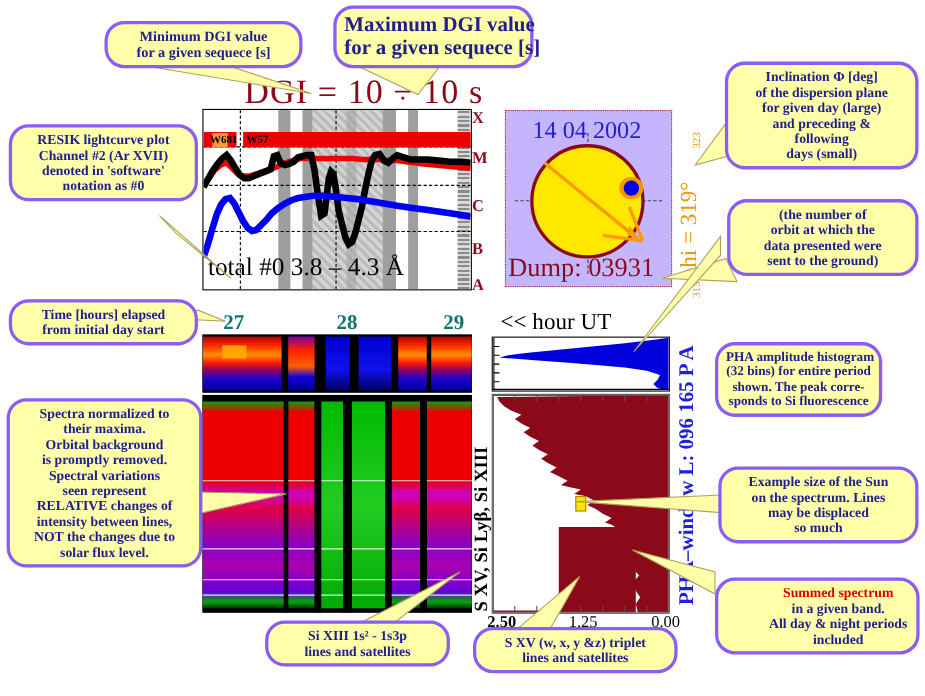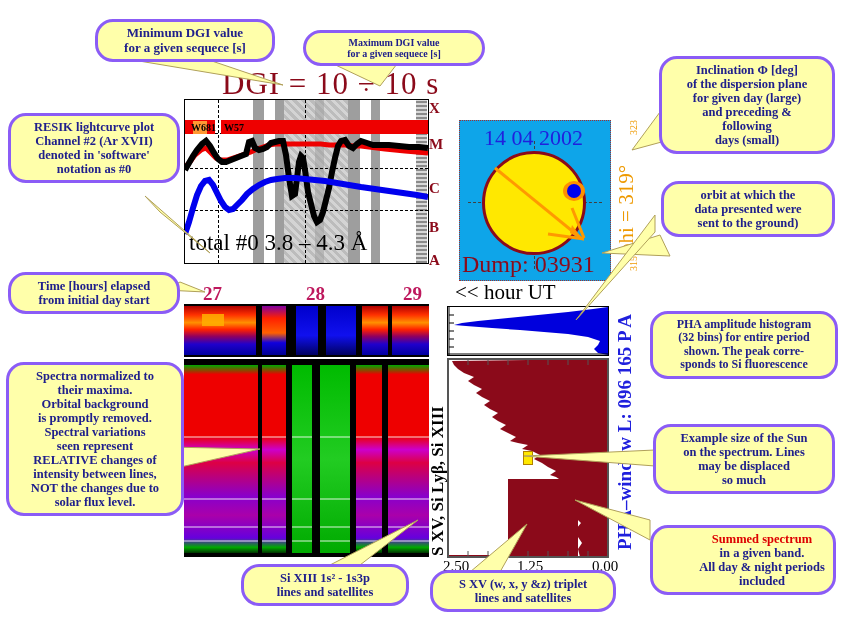--- a/index.html
+++ b/index.html
@@ -35,28 +35,28 @@
   .redbar{position:absolute;background:#ee0000;}
   .orangebox{position:absolute;background:#ff9933;}
   .flarelbl{position:absolute;color:#000;font-weight:bold;font-size:10px;
             font-family:"Liberation Serif",serif;white-space:nowrap;z-index:6;}
   .lc-caption{position:absolute;color:#000;font-size:23px;
               font-family:"Liberation Serif",serif;white-space:nowrap;z-index:7;}
 
   .goes-letters{position:absolute;color:#8b0a1a;font-weight:bold;font-size:15px;
                 font-family:"Liberation Serif",serif;}
 
-  .axnum{position:absolute;color:#be185d;font-weight:bold;font-size:19px;
+  .axnum{position:absolute;color:#0f766e;font-weight:bold;font-size:19px;
          font-family:"Liberation Serif",serif;}
   .hourut{position:absolute;color:#000;font-size:21px;
           font-family:"Liberation Serif",serif;white-space:nowrap;}
 
   
-  #sunpanel{position:absolute;left:459px;top:120px;width:150px;height:159px;
-            background:#0ea5e9;border:1px dotted #a03030;}
+  #sunpanel{position:absolute;left:459px;top:100px;width:150px;height:159px;
+            background:#c4b5fd;border:1px dotted #a03030;}
   #sundisk{position:absolute;left:22px;top:30px;width:104px;height:104px;
            border-radius:50%;background:#ffe800;border:3px solid #8b0a1a;
            box-sizing:border-box;}
   .cross-h{position:absolute;left:8px;top:81px;width:134px;height:0;
            border-top:1px dashed #404040;}
   .cross-v{position:absolute;left:74px;top:20px;width:0;height:128px;
            border-left:1px dashed #404040;}
   #spot{position:absolute;left:103px;top:60px;width:22px;height:20px;
         border-radius:50%;background:#ff9000;}
   #spot i{position:absolute;left:4px;top:3px;width:14px;height:14px;
@@ -285,21 +285,21 @@
         <line x1="60" y1="1" x2="60" y2="6"></line>
           <line x1="80" y1="1" x2="80" y2="6"></line>
         <line x1="100" y1="1" x2="100" y2="6"></line>
           <line x1="120" y1="1" x2="120" y2="6"></line>
         <line x1="140" y1="1" x2="140" y2="6"></line>
       </g>
     </svg>
     <div id="sunsize"></div>
   </div>
 
-  <div class="specnum" style="left:443px;top:558px;">2.50</div>
+  <div class="specnum" style="left:443px;top:558px;font-weight:bold;">2.50</div>
   <div class="specnum" style="left:517px;top:558px;">1.25</div>
   <div class="specnum" style="left:529px;top:558px;margin-top:40px;">0.62</div>
   <div class="specnum" style="left:592px;top:558px;">0.00</div>
 
   <div class="vlabel-blue" style="left:614px;top:550px;">PHA–window L: 096 165 P A</div>
 
   <svg class="tail" style="left:0;top:0;width:841px;height:633px;pointer-events:none;">
      <g fill="#ffffaa" stroke="#b0a05a" stroke-width="1">
 
         <polygon points="115,57 200,57 283,85"></polygon>
@@ -326,21 +326,21 @@
 
         <polygon points="470,572 500,572 527,524"></polygon>
      </g>
   </svg>
 
   <div class="callout" style="left:95px;top:19px;width:180px;font-size:13px;">
      <span class="ln">Minimum DGI value</span>
      <span class="ln">for a given sequece [s]</span>
   </div>
 
-  <div class="callout" style="left:303px;top:30px;width:182px;font-size:10px;">
+  <div class="callout" style="left:303px;top:5px;width:182px;font-size:19px;">
      <span class="ln">Maximum DGI value</span>
      <span class="ln">for a given sequece [s]</span>
   </div>
 
   <div class="callout" style="left:8px;top:113px;width:172px;font-size:12.5px;">
      <span class="ln">RESIK  lightcurve plot</span>
      <span class="ln">Channel #2 (Ar XVII)</span>
      <span class="ln">denoted in 'software'</span>
      <span class="ln">notation as #0</span>
   </div>
@@ -353,26 +353,27 @@
   <div class="callout" style="left:659px;top:56px;width:176px;font-size:12.5px;">
      <span class="ln">Inclination Φ [deg]</span>
      <span class="ln">of the dispersion plane</span>
      <span class="ln">for given day (large)</span>
      <span class="ln">and preceding &amp;</span>
      <span class="ln">following</span>
      <span class="ln">days (small)</span>
   </div>
 
   <div class="callout" style="left:661px;top:181px;width:174px;font-size:12.5px;">
+     <span class="ln">(the number of</span>
      <span class="ln">orbit at which the</span>
      <span class="ln">data presented were</span>
      <span class="ln">sent to the ground)</span>
   </div>
 
-  <div class="callout" style="left:650px;top:311px;width:188px;font-size:12px;">
+  <div class="callout" style="left:650px;top:311px;width:152px;font-size:12px;">
      <span class="ln">PHA amplitude histogram</span>
      <span class="ln">(32 bins) for entire period</span>
      <span class="ln">shown. The peak corre-</span>
      <span class="ln">sponds to Si fluorescence</span>
   </div>
 
   <div class="callout" style="left:6px;top:362px;width:178px;font-size:12.5px;">
      <span class="ln">Spectra normalized to</span>
      <span class="ln">their maxima.</span>
      <span class="ln">Orbital background</span>

